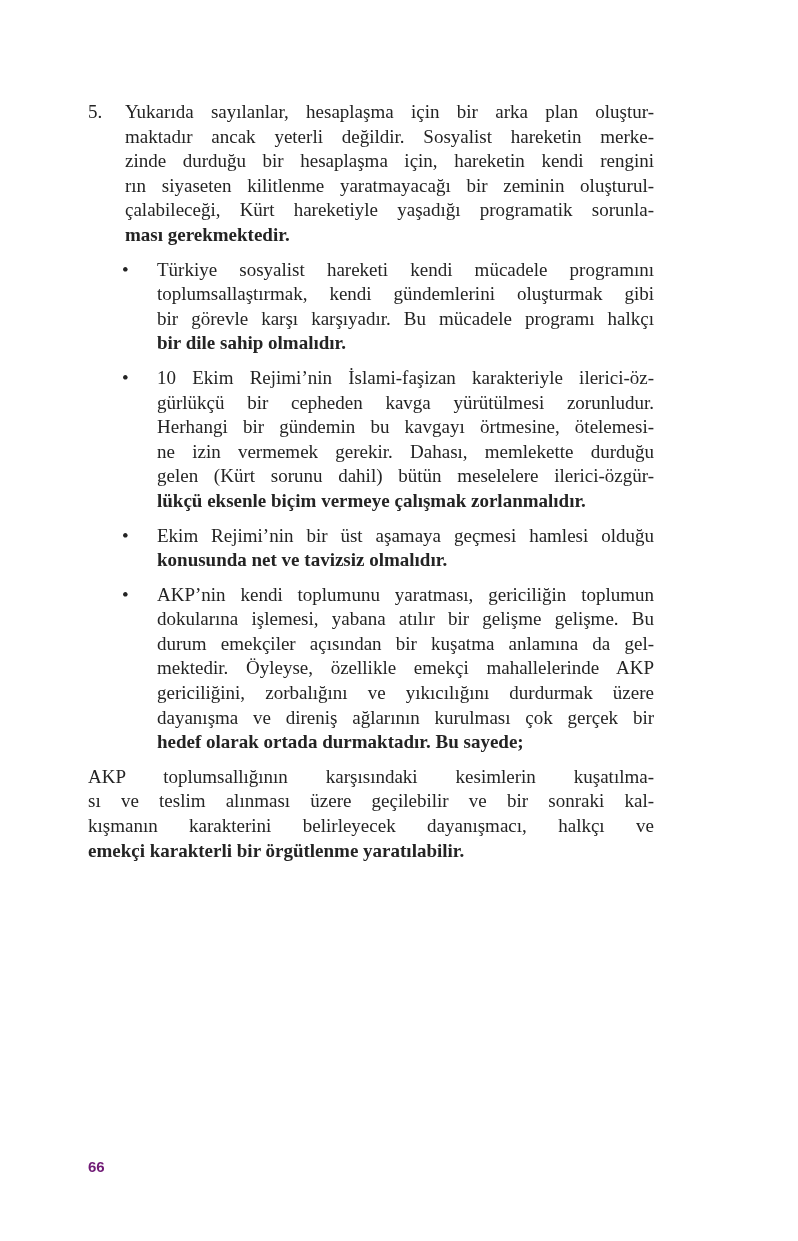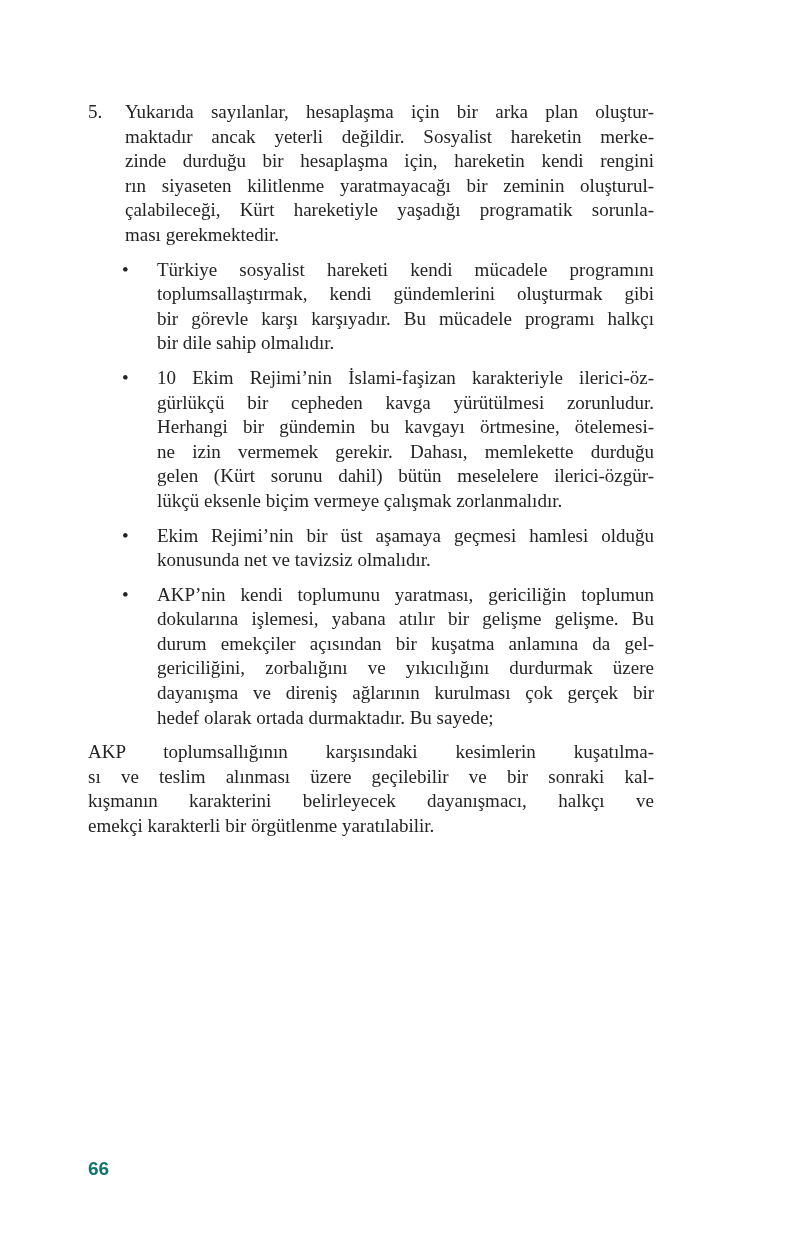--- a/index.html
+++ b/index.html
@@ -34,28 +34,29 @@
   .lines { flex: 1 1 auto; min-width: 0; }
   .line {
     line-height: 24.6px;
     text-align: justify;
     text-align-last: justify;
     white-space: normal;
   }
   .line.final {
     text-align: left;
     text-align-last: left;
+    font-weight: bold;
   }
   .page-number {
     position: absolute;
     left: 88px; top: 1158px;
     font-family: "Liberation Sans", sans-serif;
     font-weight: bold;
-    font-size: 19px;
-    color: #0f766e;
+    font-size: 15px;
+    color: #701a75;
   }
 </style>
 </head>
 <body>
 
 <div class="page">
   <div class="content">
       <div class="para numbered">
         <span class="marker">5.</span>
         <div class="lines">
@@ -93,20 +94,21 @@
           <div class="line">Ekim Rejimi’nin bir üst aşamaya geçmesi hamlesi olduğu</div>
           <div class="line final">konusunda net ve tavizsiz olmalıdır.</div>
         </div>
       </div>
       <div class="para bullet">
         <span class="marker">•</span>
         <div class="lines">
           <div class="line">AKP’nin kendi toplumunu yaratması, gericiliğin toplumun</div>
           <div class="line">dokularına işlemesi, yabana atılır bir gelişme gelişme. Bu</div>
           <div class="line">durum emekçiler açısından bir kuşatma anlamına da gel-</div>
+          <div class="line">mektedir. Öyleyse, özellikle emekçi mahallelerinde AKP</div>
           <div class="line">gericiliğini, zorbalığını ve yıkıcılığını durdurmak üzere</div>
           <div class="line">dayanışma ve direniş ağlarının kurulması çok gerçek bir</div>
           <div class="line final">hedef olarak ortada durmaktadır. Bu sayede;</div>
         </div>
       </div>
       <div class="para continuation">
         <div class="lines">
           <div class="line">AKP toplumsallığının karşısındaki kesimlerin kuşatılma-</div>
           <div class="line">sı ve teslim alınması üzere geçilebilir ve bir sonraki kal-</div>
           <div class="line">kışmanın karakterini belirleyecek dayanışmacı, halkçı ve</div>

